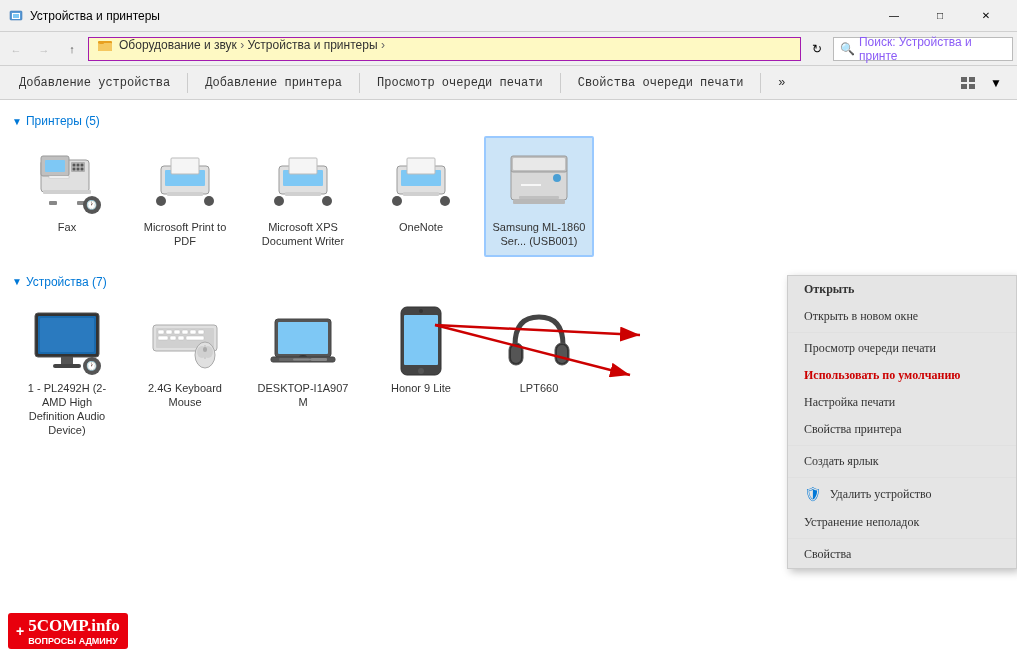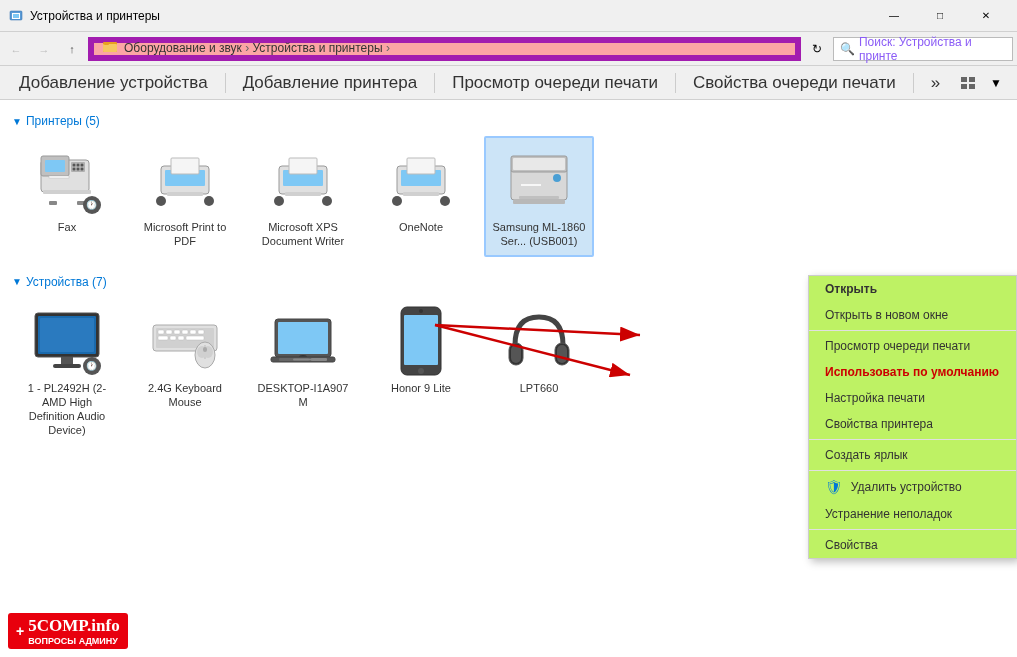--- a/index.html
+++ b/index.html
@@ -36,24 +36,24 @@
     .nav-btn {
       width: 24px; height: 24px;
       display: flex; align-items: center; justify-content: center;
       background: transparent; border: none; cursor: pointer; font-size: 11px; color: #555;
       border-radius: 2px;
     }
     .nav-btn.disabled { color: #bbb; cursor: default; }
     .address-path {
       flex: 1;
       height: 24px;
-      background: #fca5a5;
-      border: 6px solid #a21caf;
-      display: flex;
-      align-items: flex-end;
+      background: #fef9c3;
+      border: 1px solid #a21caf;
+      display: flex;
+      align-items: flex-start;
       padding: 0 8px;
       font-size: 12px;
       color: #333;
     }
     .address-refresh {
       width: 24px; height: 24px;
       display: flex; align-items: center; justify-content: center;
       border: none; background: transparent; cursor: pointer; font-size: 12px;
     }
     .search-box {
@@ -77,24 +77,25 @@
       padding: 0 8px;
       border-bottom: 1px solid #d0d0d0;
       gap: 2px;
     }
     .toolbar-btn {
       height: 26px;
       padding: 0 10px;
       background: transparent;
       border: 1px solid transparent;
       cursor: pointer;
-      font-size: 17px;
+      font-size: 12px;
       color: #333;
       display: flex; align-items: center; gap: 4px;
       border-radius: 2px;
+      font-family: Liberation Mono, monospace;
     }
     .toolbar-separator { width: 1px; height: 20px; background: #ccc; margin: 0 4px; }
     .toolbar-right { margin-left: auto; display: flex; align-items: center; gap: 2px; }
     .view-btn {
       width: 26px; height: 26px;
       background: transparent; border: 1px solid transparent; cursor: pointer;
       display: flex; align-items: center; justify-content: center; font-size: 12px;
     }
 
     
@@ -171,26 +172,27 @@
       border-radius: 50%;
       display: flex; align-items: center; justify-content: center;
       font-size: 9px; color: white;
     }
 
     
     .context-menu {
       position: absolute;
       top: 175px;
       right: 0px;
-      width: 209px;
-      background: #bef264;
+      width: 230px;
+      background: #e5e5e5;
       border: 1px solid #ccc;
       box-shadow: 3px 3px 8px rgba(0,0,0,0.25);
       z-index: 100;
       font-size: 12px;
+      font-family: Liberation Serif, serif;
     }
     .ctx-item {
       padding: 6px 16px;
       cursor: pointer;
       display: flex;
       align-items: center;
       gap: 8px;
       color: #333;
     }
     .ctx-item.bold { font-weight: bold; }

